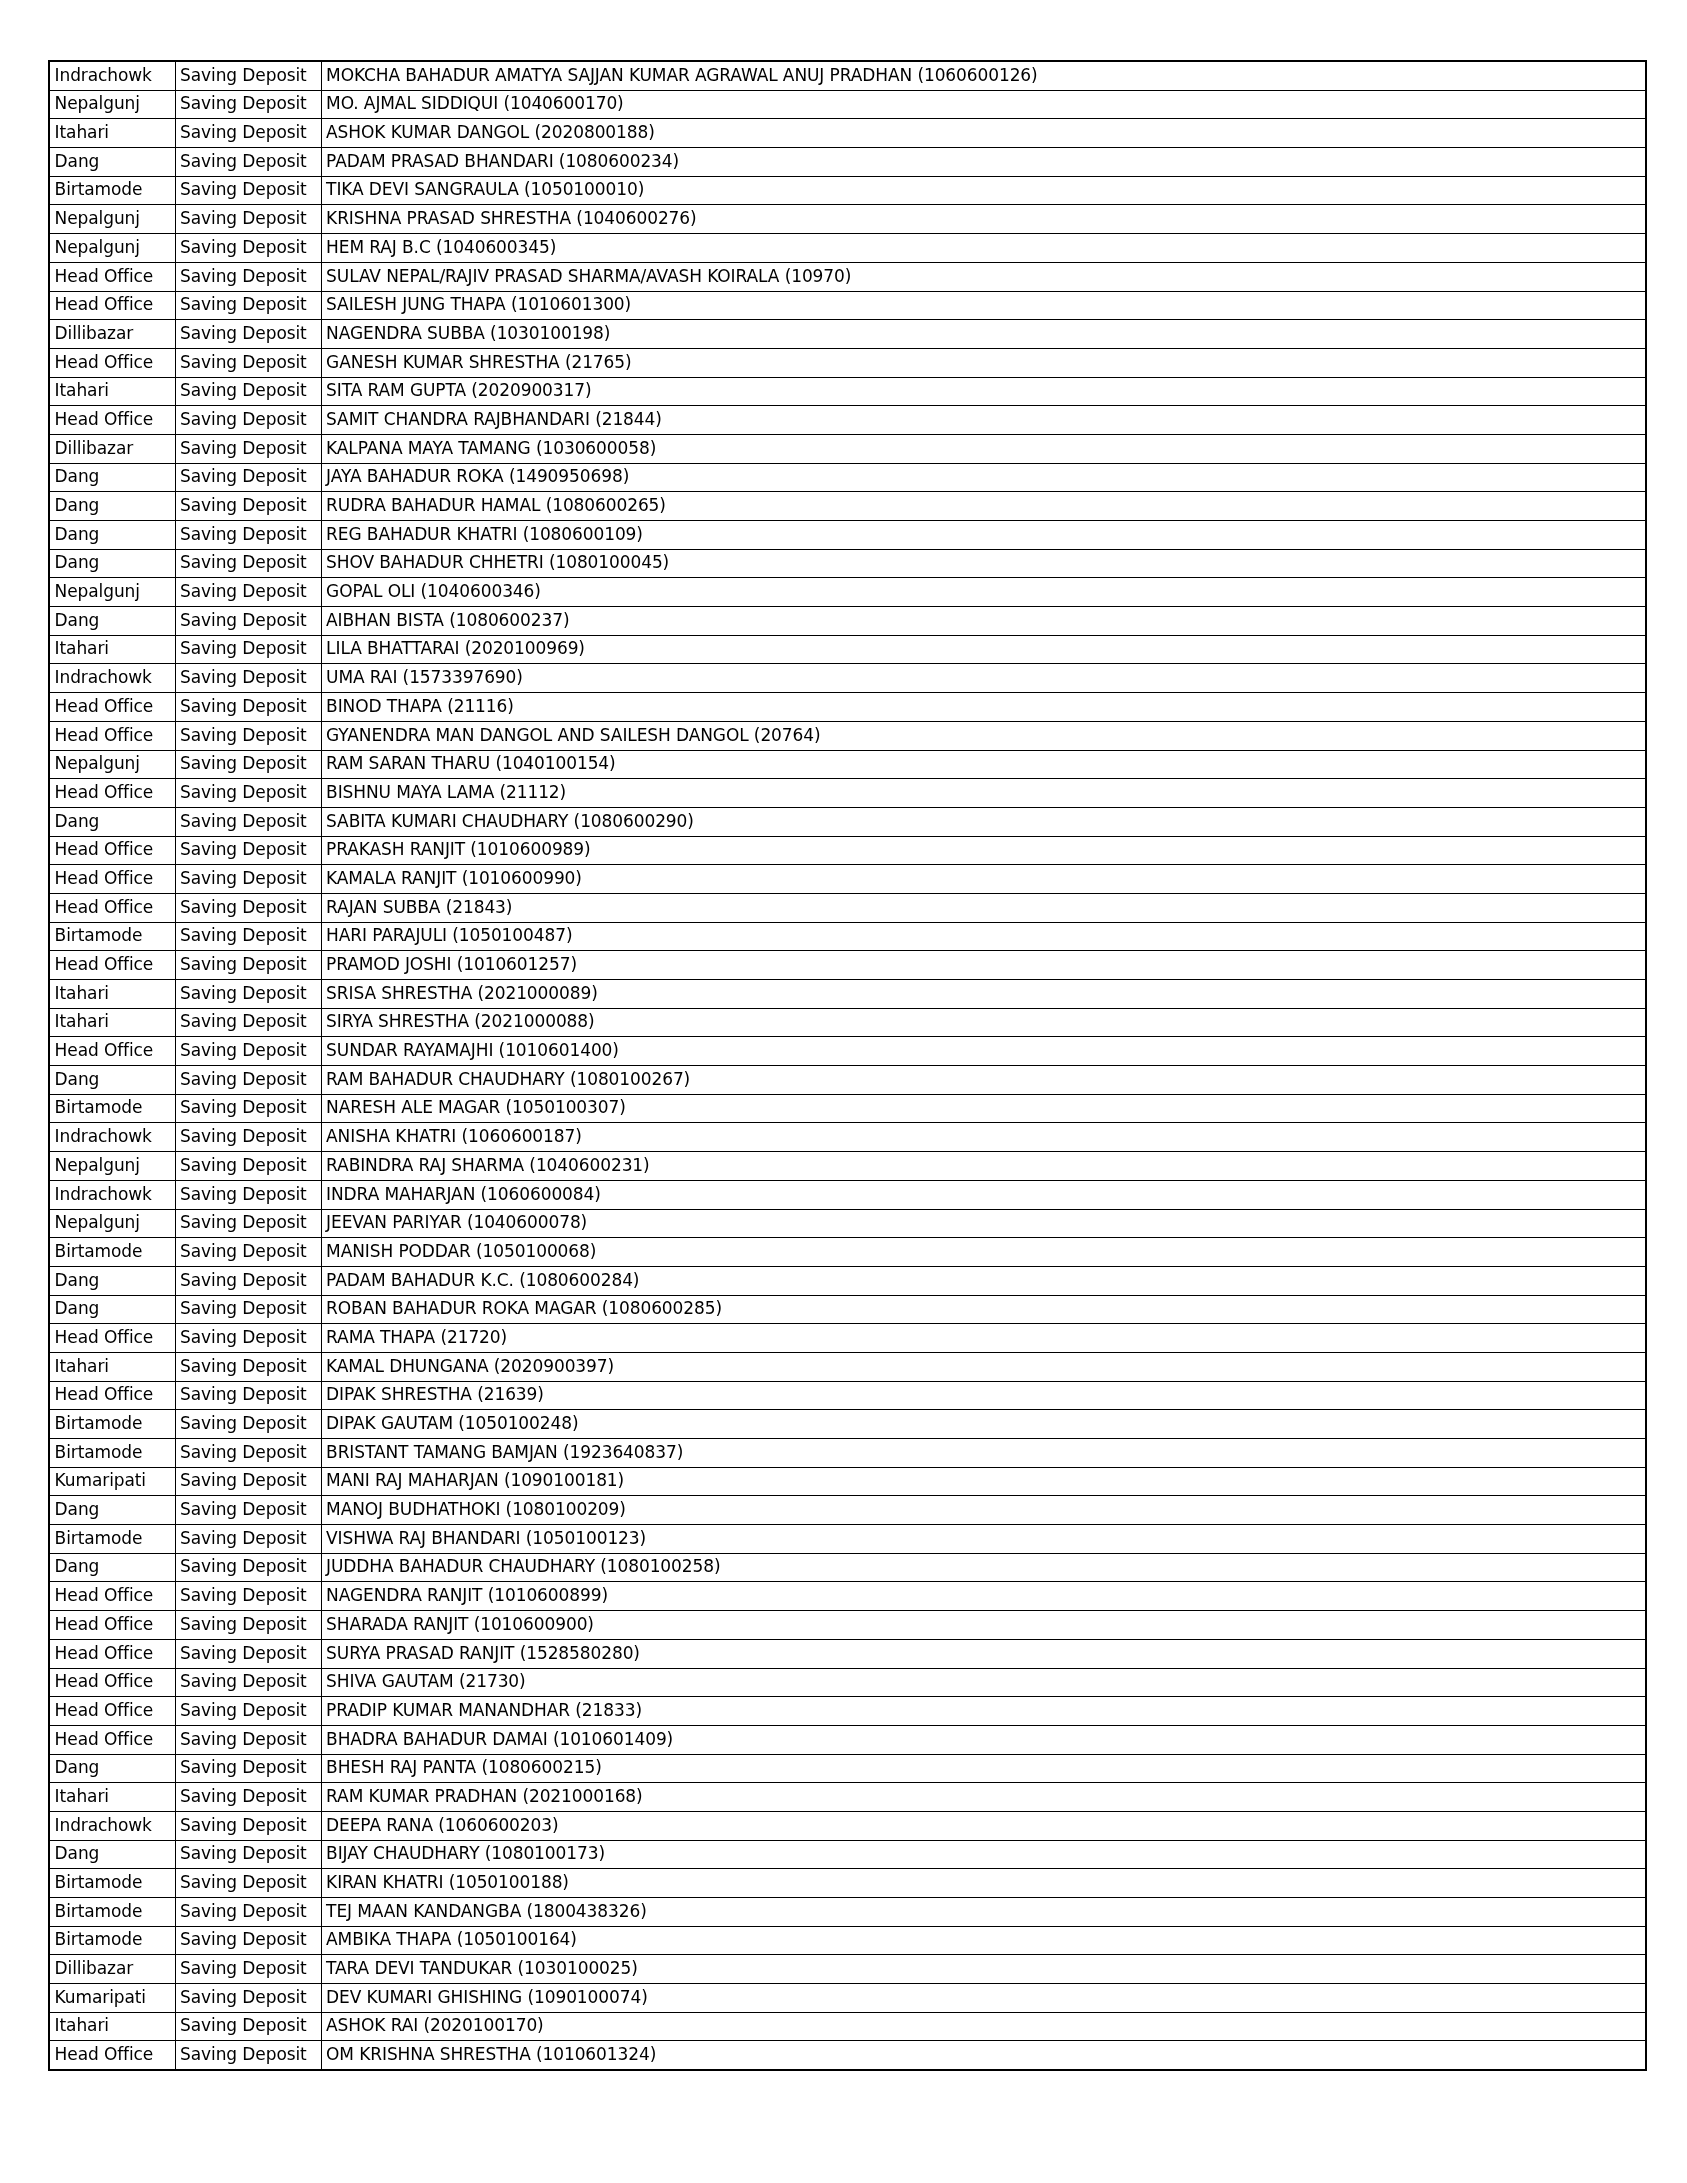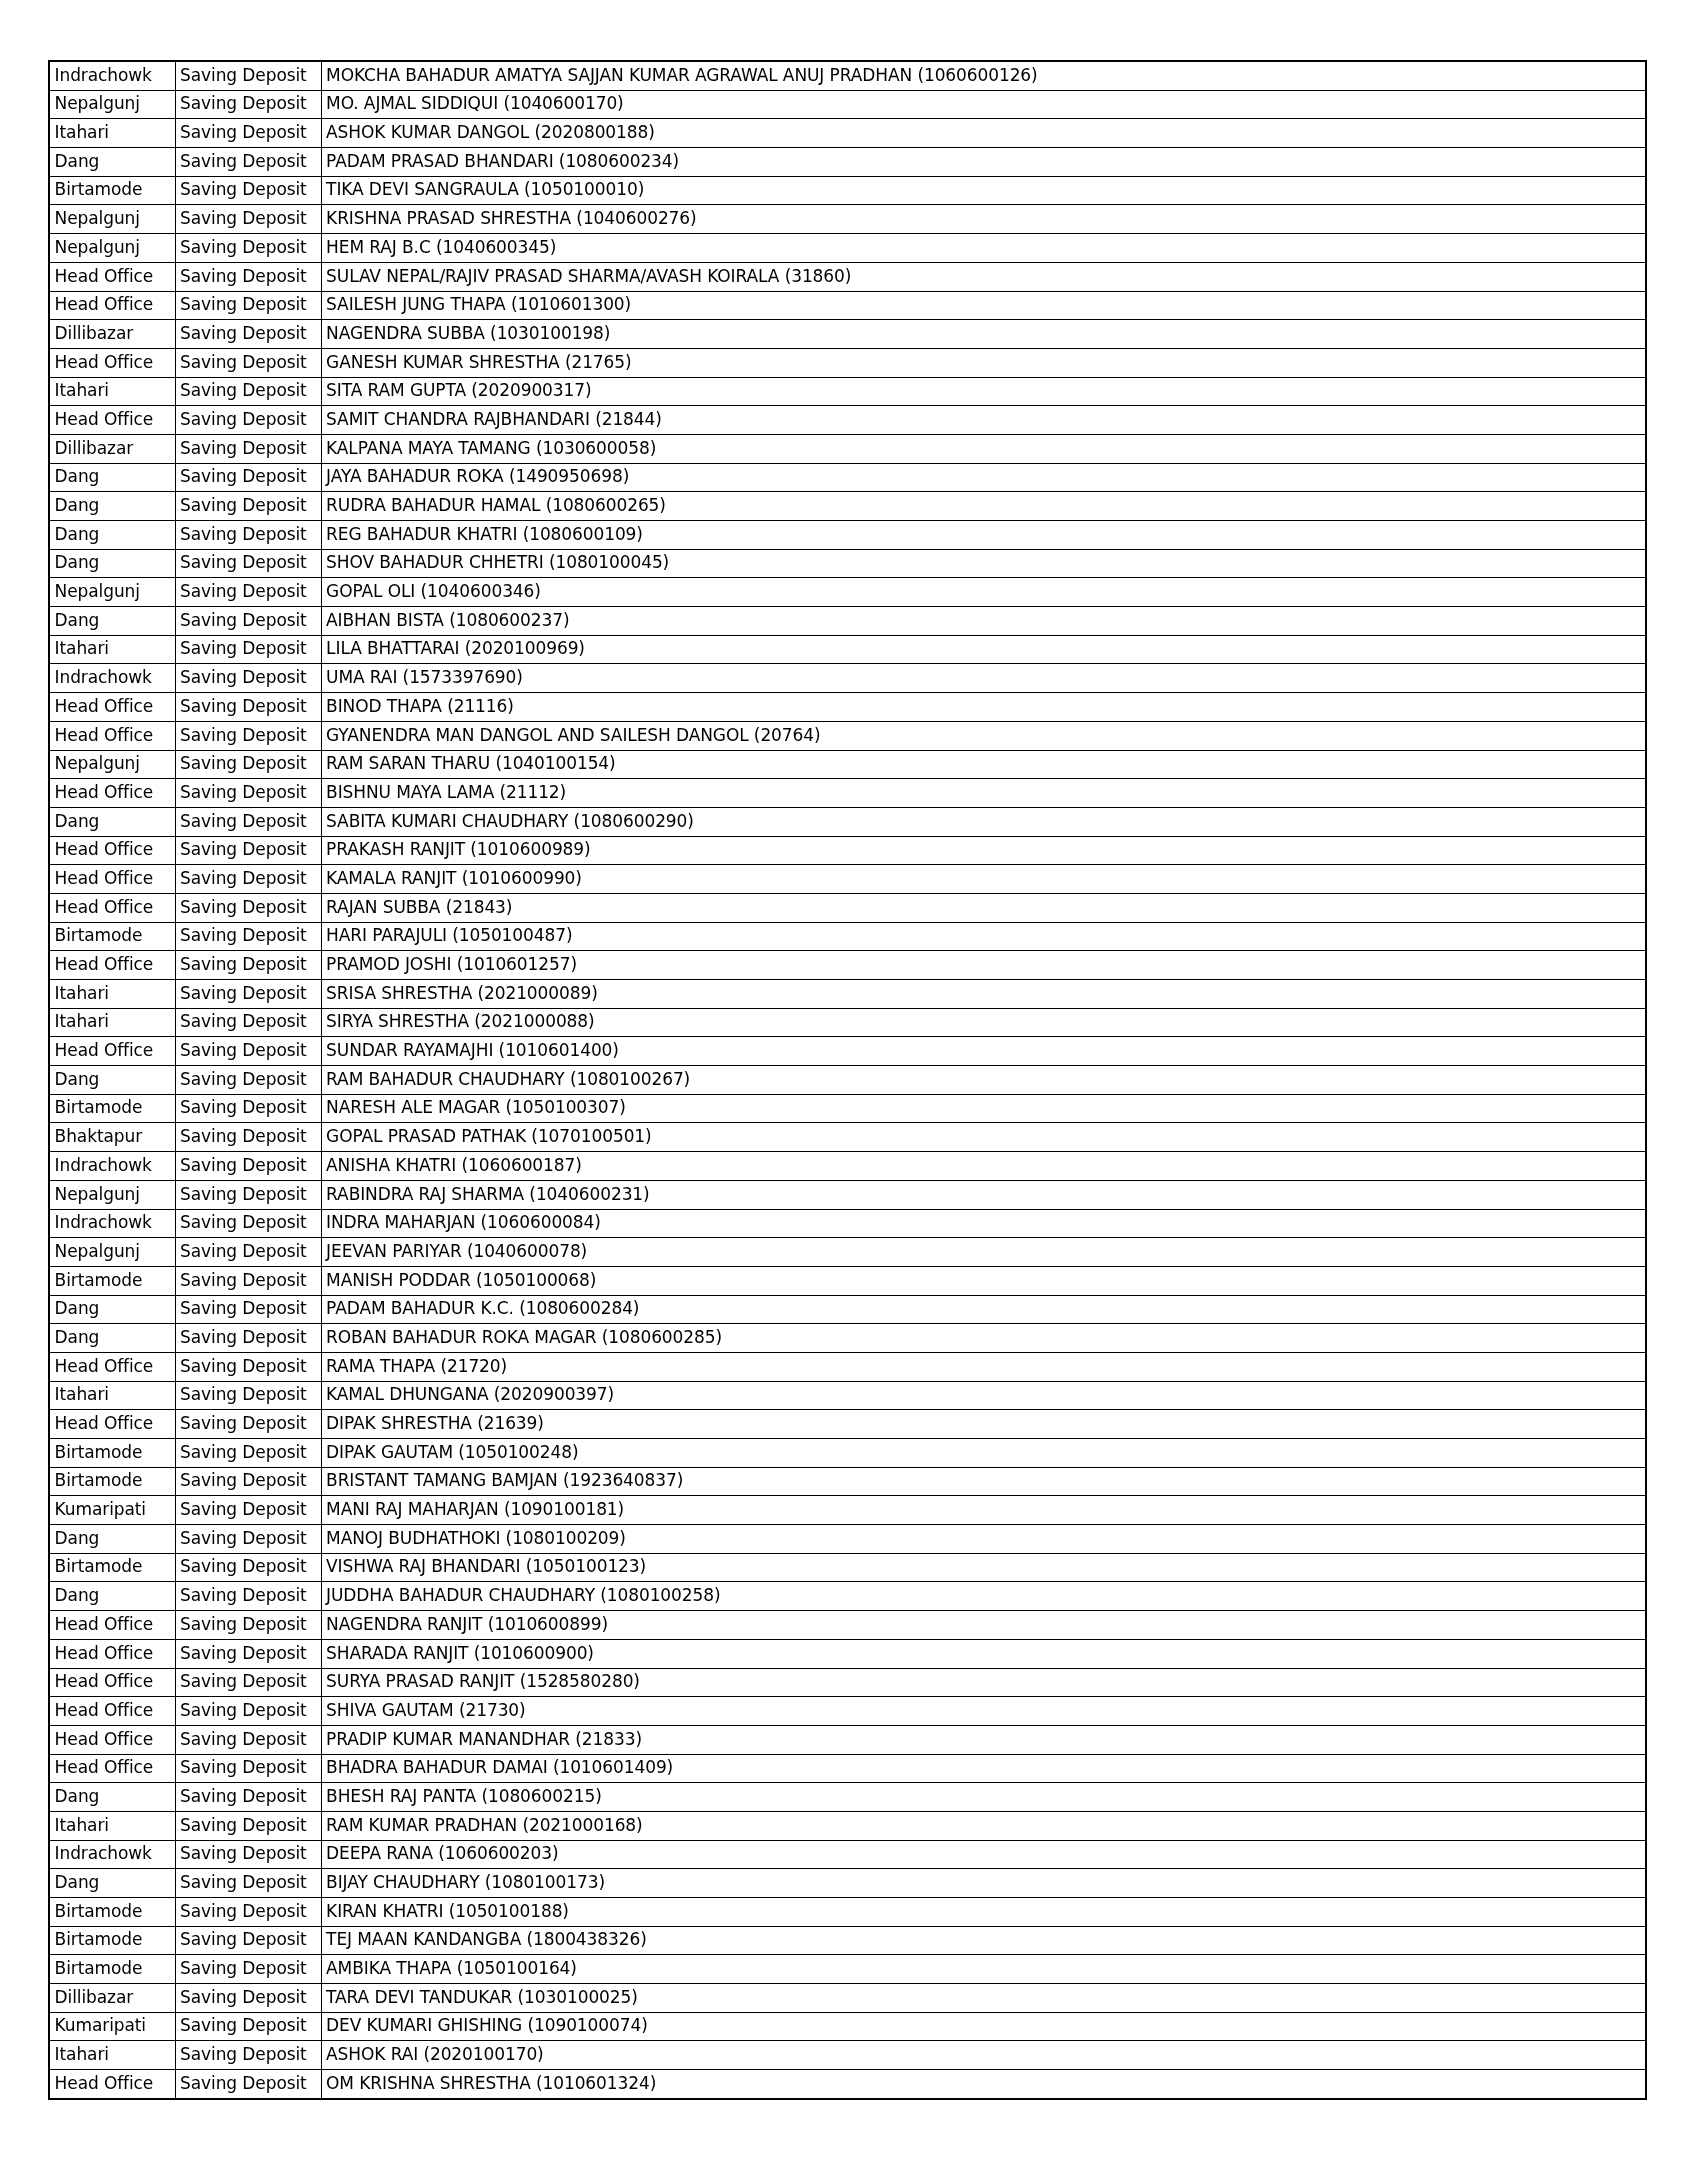--- a/index.html
+++ b/index.html
@@ -96,21 +96,21 @@
             <td class="account-cell">KRISHNA PRASAD SHRESTHA (1040600276)</td>
           </tr>
           <tr>
             <td class="branch-cell">Nepalgunj</td>
             <td class="scheme-cell">Saving Deposit</td>
             <td class="account-cell">HEM RAJ B.C (1040600345)</td>
           </tr>
           <tr>
             <td class="branch-cell">Head Office</td>
             <td class="scheme-cell">Saving Deposit</td>
-            <td class="account-cell">SULAV NEPAL/RAJIV PRASAD SHARMA/AVASH KOIRALA (31860)</td>
+            <td class="account-cell">SULAV NEPAL/RAJIV PRASAD SHARMA/AVASH KOIRALA (10970)</td>
           </tr>
           <tr>
             <td class="branch-cell">Head Office</td>
             <td class="scheme-cell">Saving Deposit</td>
             <td class="account-cell">SAILESH  JUNG THAPA (1010601300)</td>
           </tr>
           <tr>
             <td class="branch-cell">Dillibazar</td>
             <td class="scheme-cell">Saving Deposit</td>
             <td class="account-cell">NAGENDRA SUBBA (1030100198)</td>
@@ -242,25 +242,20 @@
           </tr>
           <tr>
             <td class="branch-cell">Dang</td>
             <td class="scheme-cell">Saving Deposit</td>
             <td class="account-cell">RAM BAHADUR CHAUDHARY (1080100267)</td>
           </tr>
           <tr>
             <td class="branch-cell">Birtamode</td>
             <td class="scheme-cell">Saving Deposit</td>
             <td class="account-cell">NARESH ALE MAGAR (1050100307)</td>
-          </tr>
-          <tr>
-            <td class="branch-cell">Bhaktapur</td>
-            <td class="scheme-cell">Saving Deposit</td>
-            <td class="account-cell">GOPAL  PRASAD PATHAK (1070100501)</td>
           </tr>
           <tr>
             <td class="branch-cell">Indrachowk</td>
             <td class="scheme-cell">Saving Deposit</td>
             <td class="account-cell">ANISHA KHATRI (1060600187)</td>
           </tr>
           <tr>
             <td class="branch-cell">Nepalgunj</td>
             <td class="scheme-cell">Saving Deposit</td>
             <td class="account-cell">RABINDRA RAJ SHARMA (1040600231)</td>

